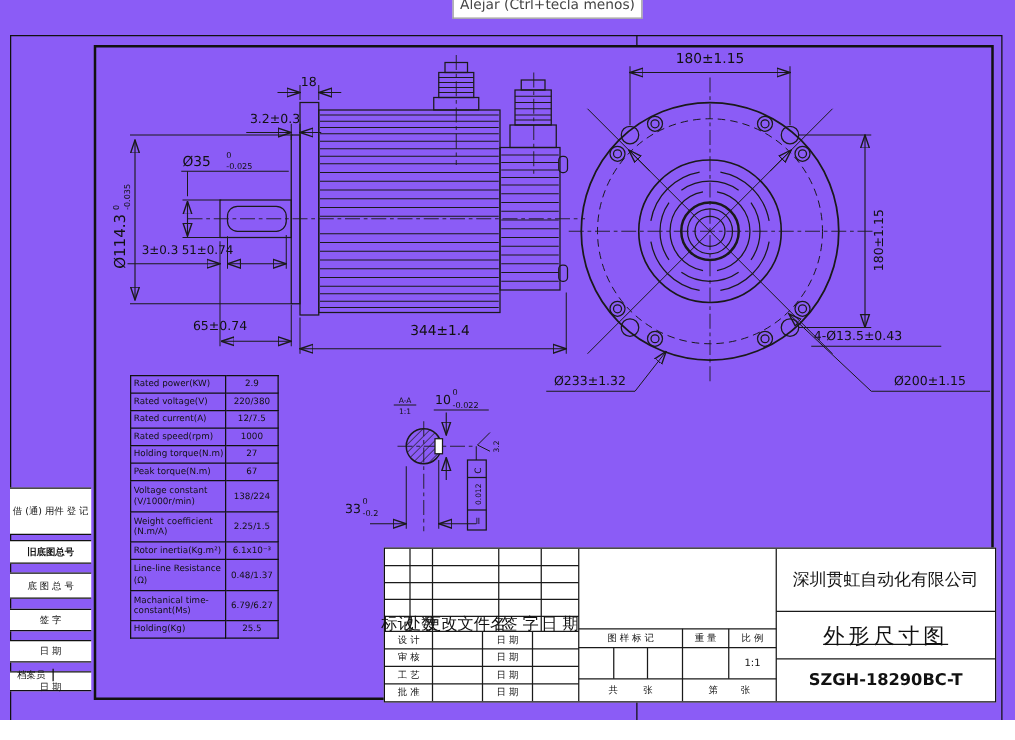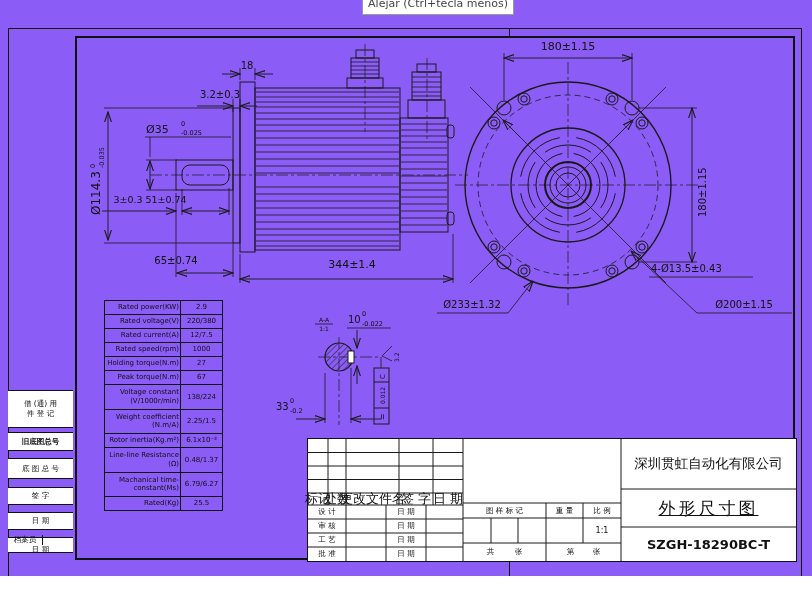--- a/index.html
+++ b/index.html
@@ -22,32 +22,32 @@
   .cl{stroke-width:0.7;stroke-dasharray:12 3 3 3;}
   .dsh{stroke-width:0.8;stroke-dasharray:6 4;}
   .dim{stroke-width:0.9;}
   text{fill:#111;font-family:"DejaVu Sans",sans-serif;}
   .dt{font-size:10px;}
   .dt2{font-size:11px;}
   .tol{font-size:6.5px;}
   .tiny{font-size:6px;}
   
   #spec{left:104px;top:300px;width:118px;z-index:3;border-collapse:collapse;table-layout:fixed;}
-  #spec td{border:1px solid #111;font-size:7px;line-height:1.2;padding:0 1px 0 2px;overflow:hidden;text-align:right;}
+  #spec td{border:1px solid #111;font-size:7px;line-height:1.2;padding:0 1px 0 2px;overflow:hidden;}
   #spec td.v{text-align:center;padding:0;}
   #spec tr.h1{height:14px;} #spec tr.h2{height:24.5px;}
   #spec{border:1.5px solid #111;}
   
   #tblock{left:307px;top:438px;width:488px;height:122px;border:1.5px solid #111;z-index:3;background:#fff;}
   #tblock .cell{position:absolute;display:flex;align-items:center;justify-content:center;
                 text-align:center;font-size:13px;white-space:nowrap;}
   
   #lstrip{left:8px;top:28px;width:67px;height:554px;z-index:3;}
   #lstrip .row{position:absolute;left:0;width:65px;border-top:1px solid #111;border-bottom:1px solid #111;
-               display:flex;align-items:center;justify-content:center;flex-direction:column;
+               display:flex;align-items:center;justify-content:center;
                font-size:7.5px;text-align:center;background:#fff;}
 </style>
 </head>
 <body>
 
 <div id="page">
 
   <div id="tooltip" class="abs">
     <span>Alejar (Ctrl+tecla menos)</span>
   </div>
@@ -357,21 +357,21 @@
         </tr>
     <tr class="h2">
           <td>Line-line Resistance (Ω)</td>
           <td class="v">0.48/1.37</td>
         </tr>
     <tr class="h2">
           <td>Machanical time-constant(Ms)</td>
           <td class="v">6.79/6.27</td>
         </tr>
     <tr class="h1">
-          <td>Rated(Kg)</td>
+          <td>Holding(Kg)</td>
           <td class="v">25.5</td>
         </tr>
   </tbody>
     </table>
 
   <div id="tblock" class="abs">
     <svg class="abs" style="left:0;top:0;" width="488" height="122">
       <g stroke="#111" stroke-width="1">
         <line x1="20" y1="0" x2="20" y2="66"></line>
           <line x1="91" y1="0" x2="91" y2="66"></line>
@@ -426,19 +426,19 @@
 
   <div id="lstrip" class="abs">
     <div class="row" style="top:362px;height:36px;">
       <span>借 (通) 用</span>
       <span>件 登 记</span>
     </div>
     <div class="row" style="top:404px;height:17px;font-weight:bold;">旧底图总号</div>
     <div class="row" style="top:430px;height:19px;">底 图 总 号</div>
     <div class="row" style="top:459px;height:16px;">签 字</div>
     <div class="row" style="top:484px;height:16px;">日 期</div>
-    <div class="row" style="top:509px;height:14px;padding:0;">
+    <div class="row" style="top:509px;height:14px;flex-direction:column;padding:0;">
       <span style="width:34px;border-right:1px solid #111;align-self:stretch;display:flex;align-items:center;justify-content:center;">档案员</span>
       <span style="flex:1;display:flex;align-items:center;justify-content:center;">日 期</span>
     </div>
   </div>
 
 </div>
 
 </body></html>

